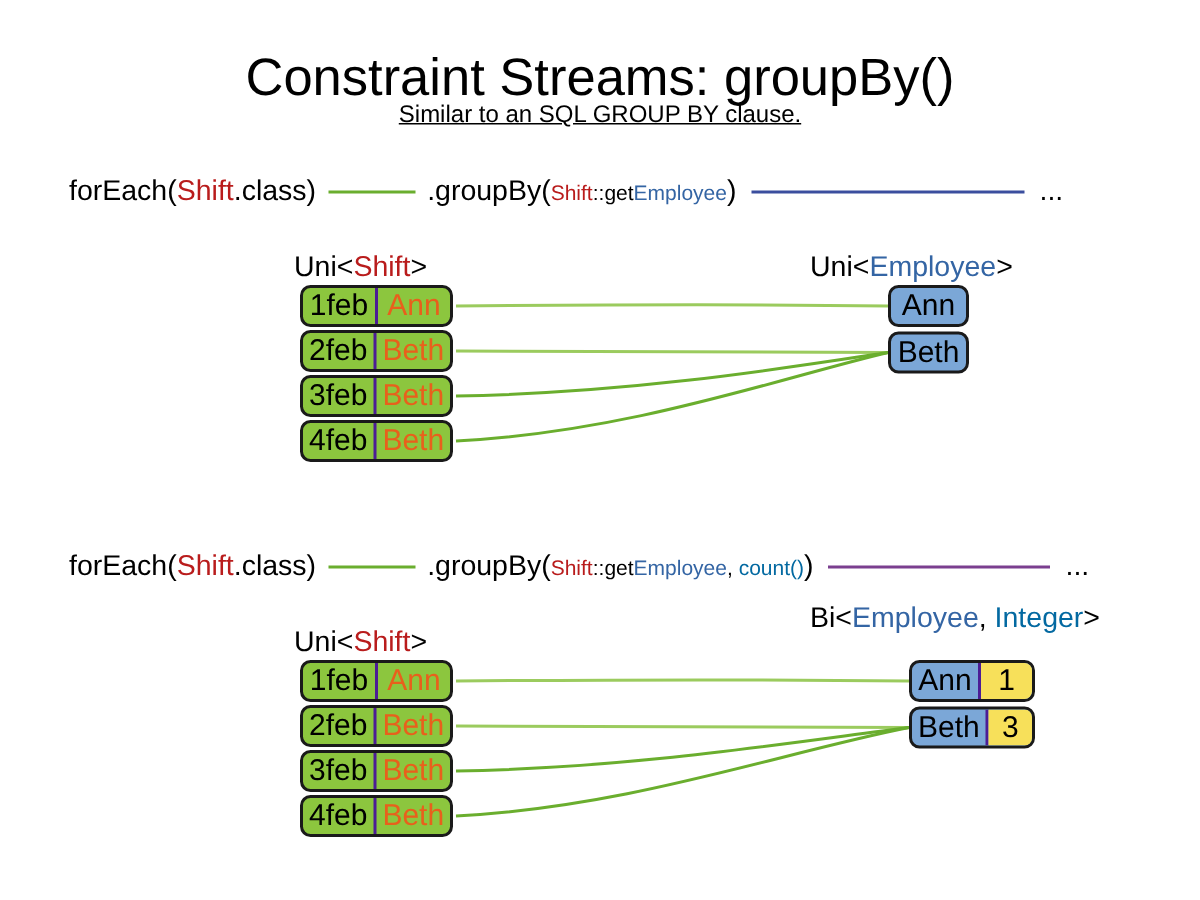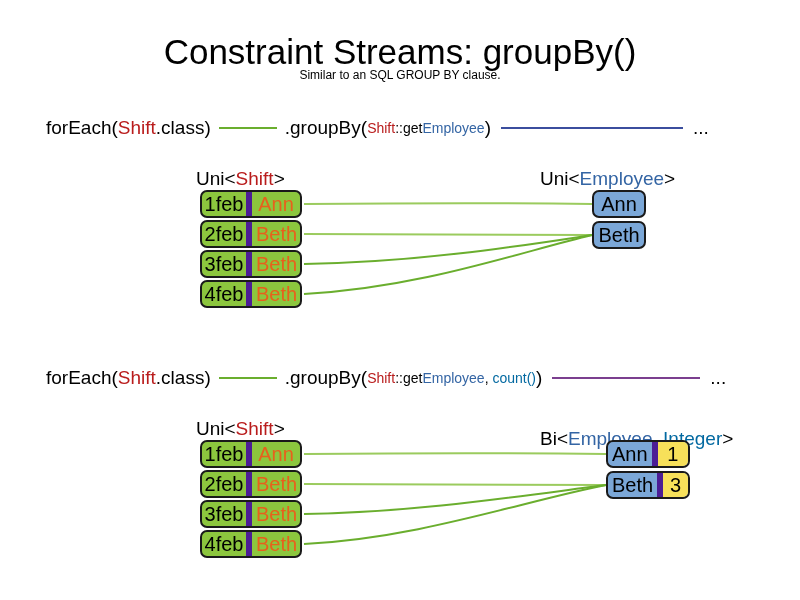--- a/index.html
+++ b/index.html
@@ -26,22 +26,23 @@
     font-weight: normal;
     letter-spacing: 0px;
     color: #000000;
   }
   .page-subtitle {
     position: absolute;
     top: 68px;
     left: 0;
     width: 800px;
     text-align: center;
-    font-size: 12px;
-    color: #000000;
+    font-size: 16px;
+    color: #000000;
+    text-decoration: underline;
   }
 
   
   .code-row {
     position: absolute;
     left: 46px;
     width: 720px;
     height: 26px;
     display: flex;
     align-items: center;
@@ -71,21 +72,21 @@
   
   .type-label {
     position: absolute;
     font-size: 19px;
     white-space: nowrap;
     margin-top: 16px;
   }
   .type-left-1  { top: 152px; left: 196px; }
   .type-right-1 { top: 152px; left: 540px; }
   .type-left-2  { top: 402px; left: 196px; }
-  .type-right-2 { top: 412px; left: 540px; }
+  .type-right-2 { top: 386px; left: 540px; }
 
   
   .wires {
     position: absolute;
     top: 0; left: 0;
     width: 800px;
     height: 600px;
     pointer-events: none;
   }
 
@@ -102,21 +103,21 @@
   }
   .cell {
     display: flex;
     align-items: center;
     justify-content: center;
     font-size: 20px;
     line-height: 1;
     padding: 0 4px;
     box-sizing: border-box;
   }
-  .cell-sep { border-right: 6px solid #4c1d95; }
+  .cell-sep { border-right: 2px solid #4c1d95; }
 
   .shift-box {
     left: 200px;
     width: 102px;
     height: 28px;
     background: #8CC63E;
   }
   .shift-date { width: 50px; color: #000000; }
   .shift-name { flex: 1; color: #E8601C; }
 

